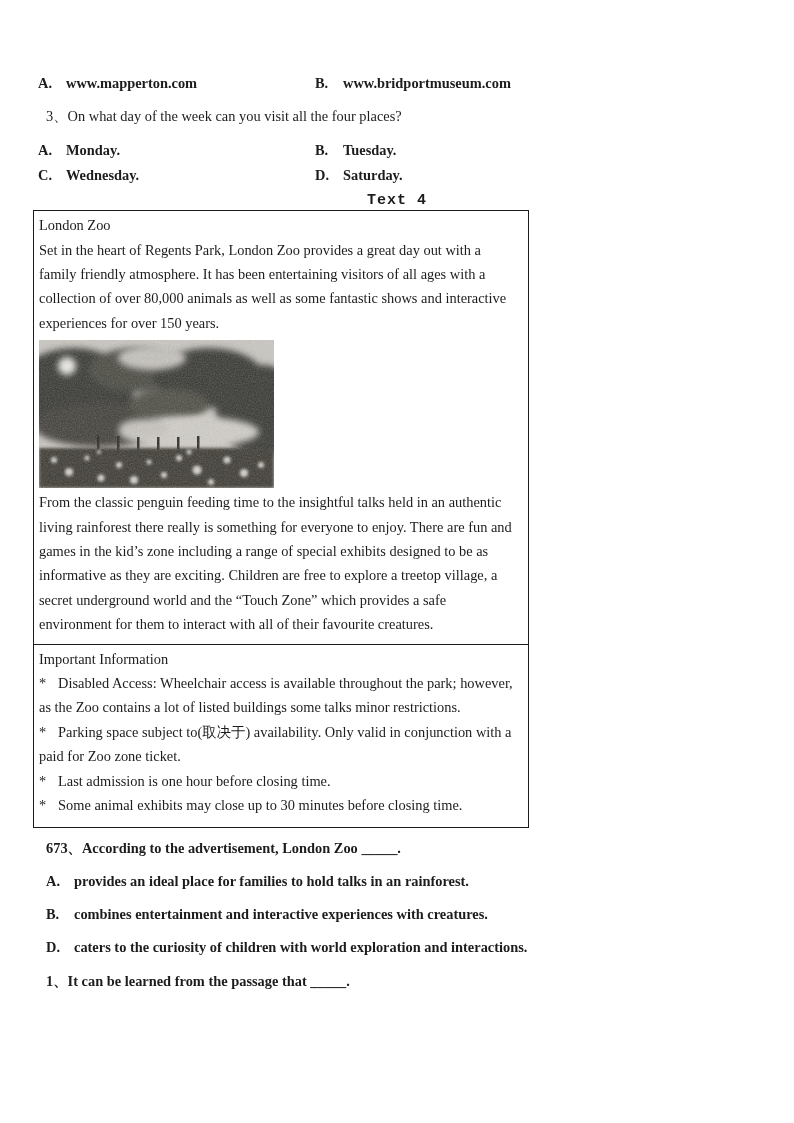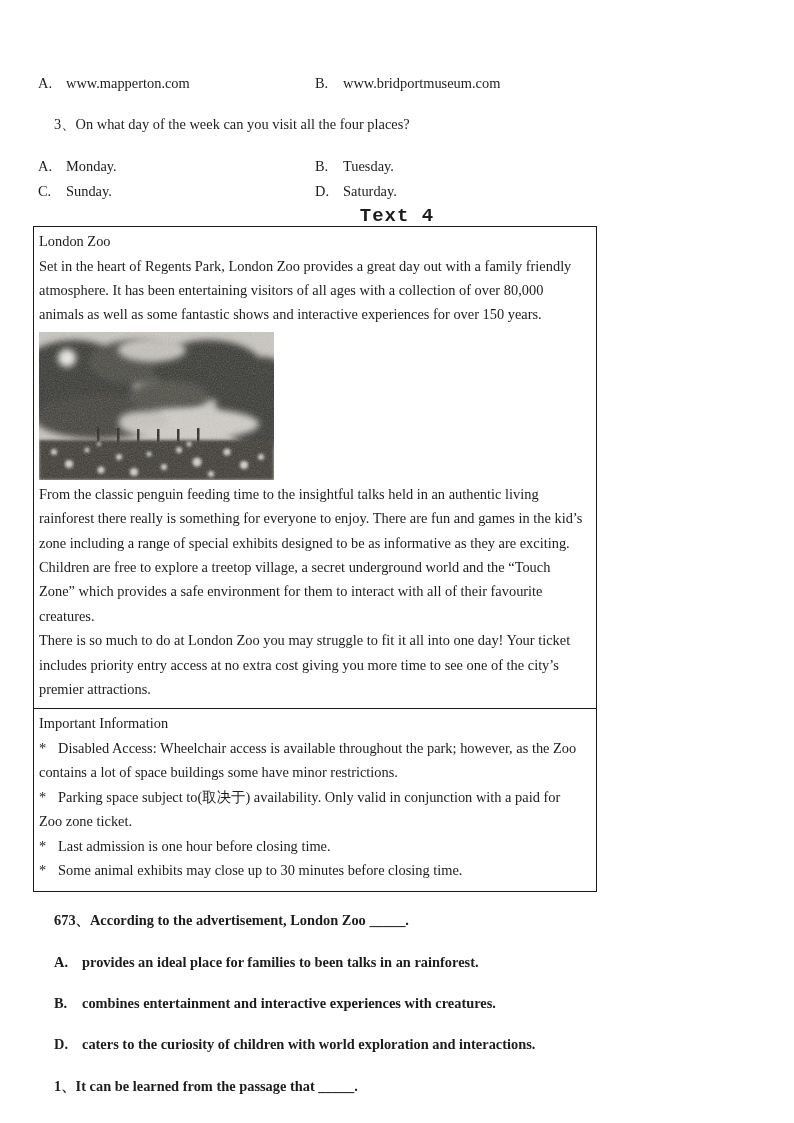--- a/index.html
+++ b/index.html
@@ -8,36 +8,36 @@
     width:794px;height:1123px;
     margin:0 auto;
     background:#ffffff;
     box-sizing:border-box;
     padding:71px 38px 0 38px;
     font-family:"Liberation Serif","DejaVu Serif",serif;
     font-size:14.4px;
     color:#1c1c1c;
     overflow:hidden;
   }
-  .row{line-height:25.3px;}
+  .row{line-height:25.3px;font-weight:bold;}
   .two-col{display:flex;}
   .two-col .opt-left{flex:0 0 277px;}
   .opt .letter{display:inline-block;min-width:28px;}
-  .qline{margin:16px;line-height:25.3px;}
+  .qline{margin:8px;line-height:25.3px;}
   .text4-heading{
     margin:3px 0 0 0;
     text-align:center;
     font-family:"Liberation Mono","DejaVu Sans Mono",monospace;
-    font-size:19px;
+    font-size:15px;
     line-height:19px;
     letter-spacing:1px;
     font-weight:bold;
   }
   .tbox{
-    width:564px;
+    width:496px;
     margin-left:-5px;
     border:1.5px solid #1b1b1b;
     box-sizing:border-box;
   }
   .cell{padding:2px 13px 7px 5px;}
   .cell-info{border-top:1.5px solid #1b1b1b;padding:2px 13px 9px 5px;}
   .cell p{margin:0;line-height:24.4px;}
   .photo{display:block;width:235px;height:148px;margin:5px 0 2px 0;}
   .info-line .star{display:inline-block;min-width:19px;}
   .questions{margin-top:6px;font-weight:bold;}
@@ -63,21 +63,21 @@
   <div class="row two-col">
     <div class="opt opt-left">
       <span class="letter">A.</span><span>Monday.</span>
     </div>
     <div class="opt">
       <span class="letter">B.</span><span>Tuesday.</span>
     </div>
   </div>
   <div class="row two-col">
     <div class="opt opt-left">
-      <span class="letter">C.</span><span>Sunday.</span>
+      <span class="letter">C.</span><span>Wednesday.</span>
     </div>
     <div class="opt">
       <span class="letter">D.</span><span>Saturday.</span>
     </div>
   </div>
 
   <div class="text4-heading">Text 4</div>
 
   <div class="tbox">
     <div class="cell">
@@ -137,44 +137,43 @@
             <circle cx="188" cy="120" r="3.5"></circle>
           <circle cx="205" cy="133" r="4"></circle>
             <circle cx="222" cy="125" r="3"></circle>
           <circle cx="60" cy="112" r="2"></circle>
             <circle cx="150" cy="112" r="2.5"></circle>
         </g>
         <rect width="235" height="148" filter="url(#grain)" opacity="0.35"></rect>
       </svg>
 
       <p>From the classic penguin feeding time to the insightful talks held in an authentic living rainforest there really is something for everyone to enjoy. There are fun and games in the kid’s zone including a range of special exhibits designed to be as informative as they are exciting. Children are free to explore a treetop village, a secret underground world and the “Touch Zone” which provides a safe environment for them to interact with all of their favourite creatures.</p>
-      <p>There is so much to do at London Zoo you may struggle to fit it all into one day! Your ticket includes priority entry access at no extra cost giving you more time to see one of the city’s premier attractions.</p>
     </div>
 
     <div class="cell cell-info">
       <p>Important Information</p>
       <p class="info-line">
-        <span class="star">*</span><span>Disabled Access: Wheelchair access is available throughout the park; however, as the Zoo contains a lot of space buildings some have minor restrictions.</span>
+        <span class="star">*</span><span>Disabled Access: Wheelchair access is available throughout the park; however, as the Zoo contains a lot of listed buildings some talks minor restrictions.</span>
       </p>
       <p class="info-line">
         <span class="star">*</span><span>Parking space subject to(取决于) availability. Only valid in conjunction with a paid for Zoo zone ticket.</span>
       </p>
       <p class="info-line">
         <span class="star">*</span><span>Last admission is one hour before closing time.</span>
       </p>
       <p class="info-line">
         <span class="star">*</span><span>Some animal exhibits may close up to 30 minutes before closing time.</span>
       </p>
     </div>
   </div>
 
   <div class="questions">
     <p class="qline">673、According to the advertisement, London Zoo _____.</p>
     <p class="qline opt">
-      <span class="letter">A.</span><span>provides an ideal place for families to been talks in an rainforest.</span>
+      <span class="letter">A.</span><span>provides an ideal place for families to hold talks in an rainforest.</span>
     </p>
     <p class="qline opt">
       <span class="letter">B.</span><span>combines entertainment and interactive experiences with creatures.</span>
     </p>
     <p class="qline opt">
       <span class="letter">D.</span><span>caters to the curiosity of children with world exploration and interactions.</span>
     </p>
     <p class="qline">1、It can be learned from the passage that _____.</p>
   </div>
 

